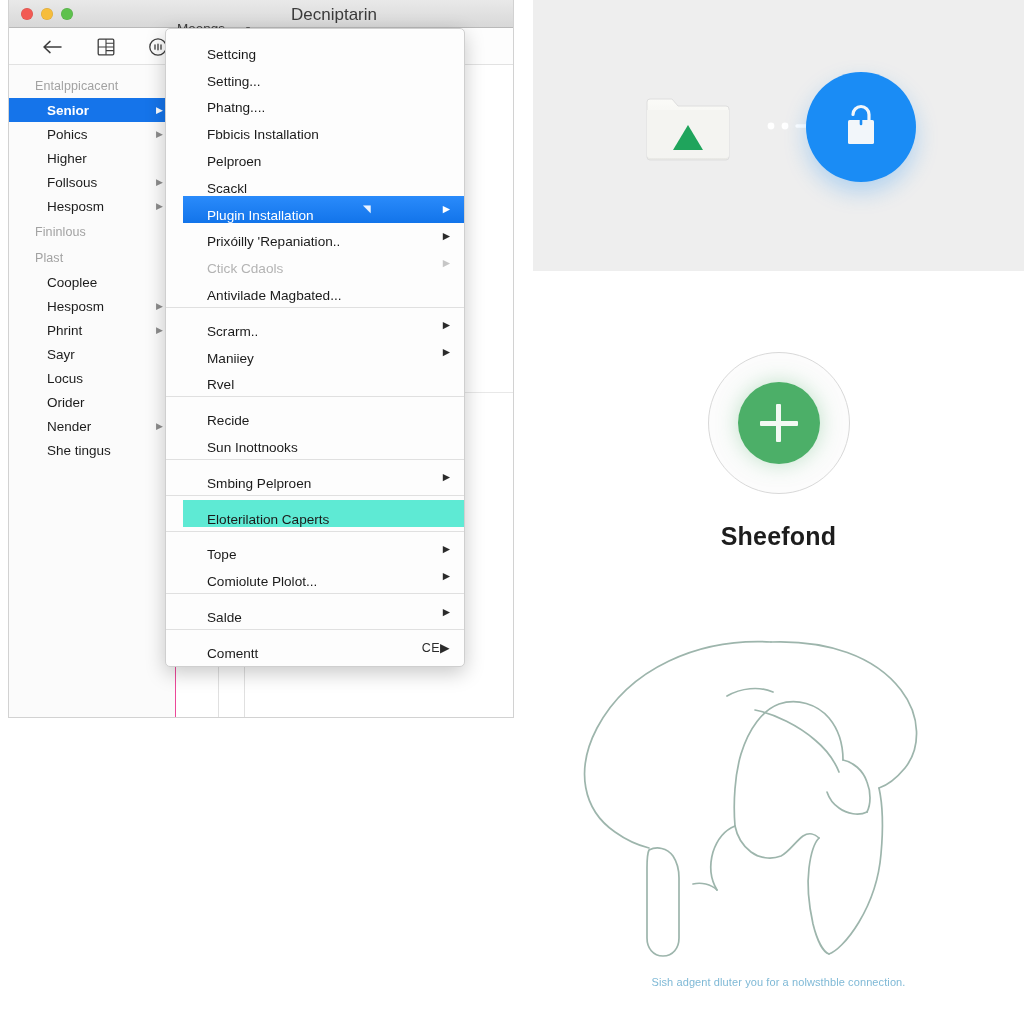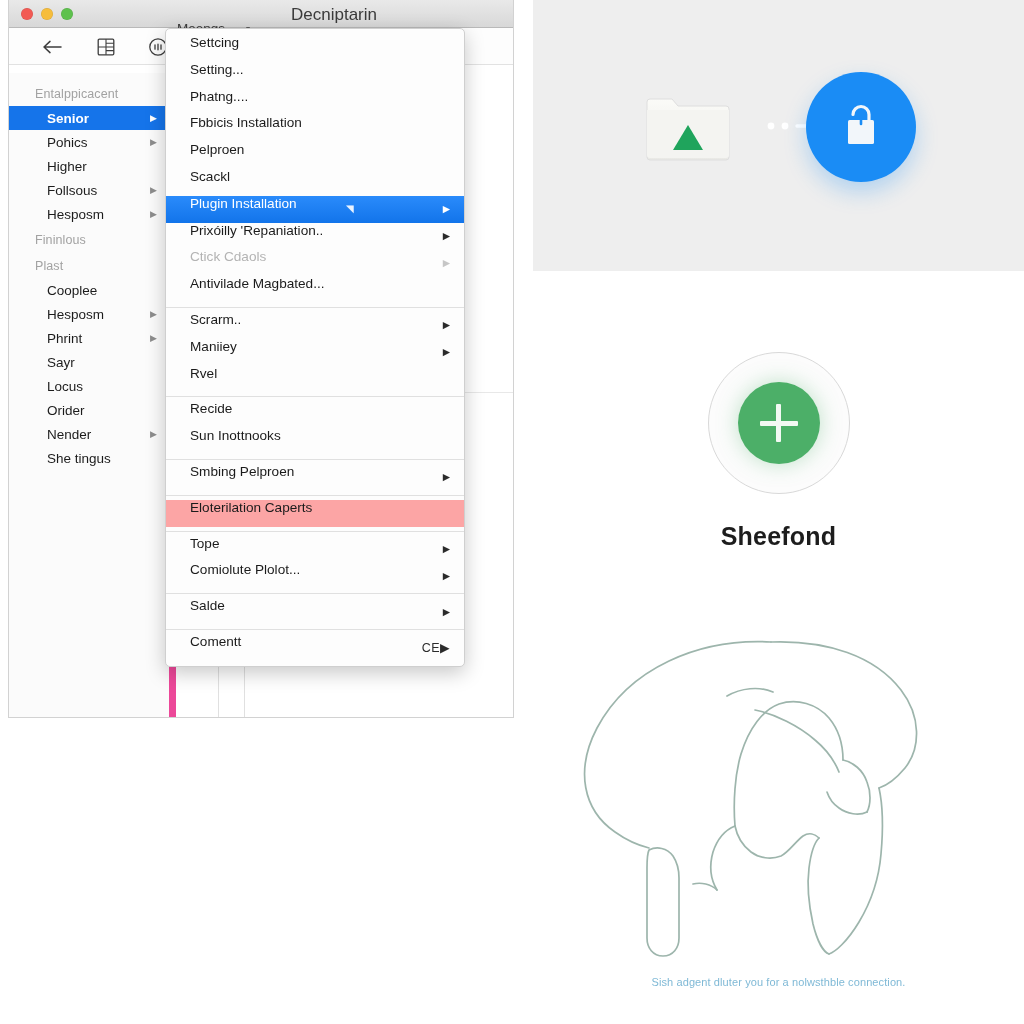--- a/index.html
+++ b/index.html
@@ -41,22 +41,22 @@
   .tb-title2{position:absolute;left:282px;top:5px;font-size:17px;color:#3b3b3b;}
 
   .toolbar{
     position:absolute;left:0;top:28px;width:100%;height:37px;
     background:#fdfdfd;border-bottom:1px solid #e2e2e2;box-sizing:border-box;
   }
   .tbtn{position:absolute;top:6px;width:26px;height:26px;display:flex;align-items:center;justify-content:center;color:#4a4a4a;}
 
   
   .sidebar{
-    position:absolute;left:0;top:73px;width:167px;bottom:0;
-    background:#fbfbfb;border-right:7px solid #ec4899;box-sizing:border-box;
+    position:absolute;left:0;top:65px;width:167px;bottom:0;
+    background:#fbfbfb;border-right:1px solid #ec4899;box-sizing:border-box;
     padding-top:7px;
   }
   .sb-group{
     font-size:12.5px;color:#a2a2a2;padding:7px 0 5px 26px;letter-spacing:.1px;
   }
   .sb-item{
     position:relative;height:24px;display:flex;align-items:center;
     padding-left:38px;font-size:13.5px;color:#1c1c1c;
   }
   .sb-item.sel{background:#1574ea;color:#ffffff;font-weight:600;}
@@ -75,36 +75,37 @@
   .menu{
     position:absolute;left:165px;top:28px;width:300px;
     background:#fdfdfd;
     border:1px solid #cfcfcf;
     border-radius:5px;
     box-shadow:0 6px 20px rgba(0,0,0,.22);
     padding:6px 0 5px 0;
     box-sizing:border-box;
   }
   .mi{
-    position:relative;height:26.8px;display:flex;align-items:flex-start;
+    position:relative;height:26.8px;display:flex;align-items:flex-end;
     padding-left:24px;padding-right:14px;font-size:13.6px;color:#1b1b1b;
     white-space:nowrap;
+    margin-left:17px;
   }
   .mi.dim{color:#b3b3b3;}
   .mi.hl{background:linear-gradient(#2a8bfb,#1274ea);color:#ffffff;}
   .mi .marrow{position:absolute;right:14px;top:50%;transform:translateY(-50%);
     font-size:9.5px;color:#2b2b2b;line-height:1;}
   .mi.dim .marrow{color:#c6c6c6;}
   .mi.hl .marrow{color:#ffffff;}
   .mi .mshort{position:absolute;right:14px;top:50%;transform:translateY(-50%);
     font-size:12.5px;color:#2b2b2b;letter-spacing:.4px;}
   .mi .mbadge{position:absolute;left:180px;top:50%;transform:translateY(-50%);
     font-size:10px;color:#eaf3ff;line-height:1;}
   .msep{height:1px;background:#e0e0e0;margin:4px 0;}
-  .mi.card{background:#fca5a5;}
+  .mi.card{background:#5eead4;}
 
   
   .right{
     position:absolute;left:533px;top:0;width:491px;height:1024px;background:#ffffff;
   }
   .panel-top{
     position:absolute;left:0;top:0;width:100%;height:271px;
     background:#eeeeee;
   }
   .folder-wrap{position:absolute;left:110px;top:88px;width:90px;height:80px;}

